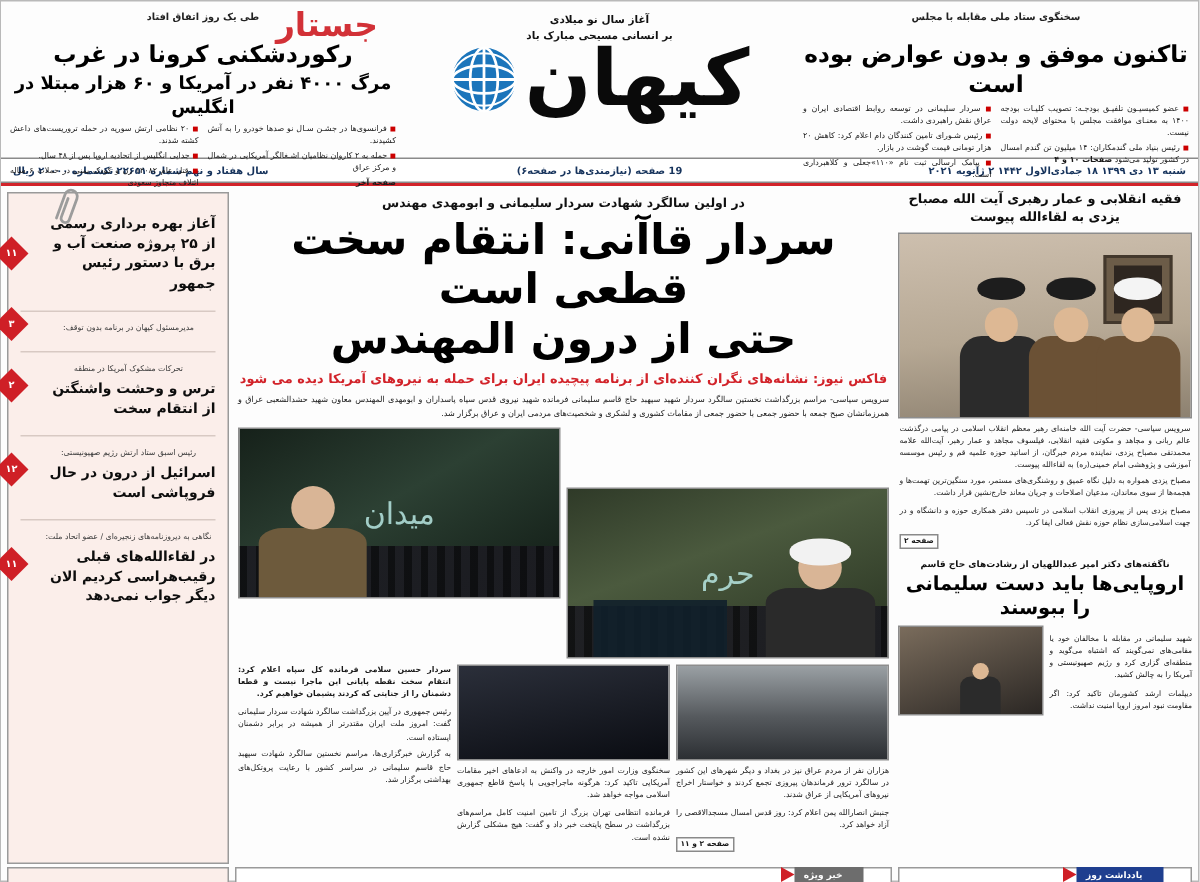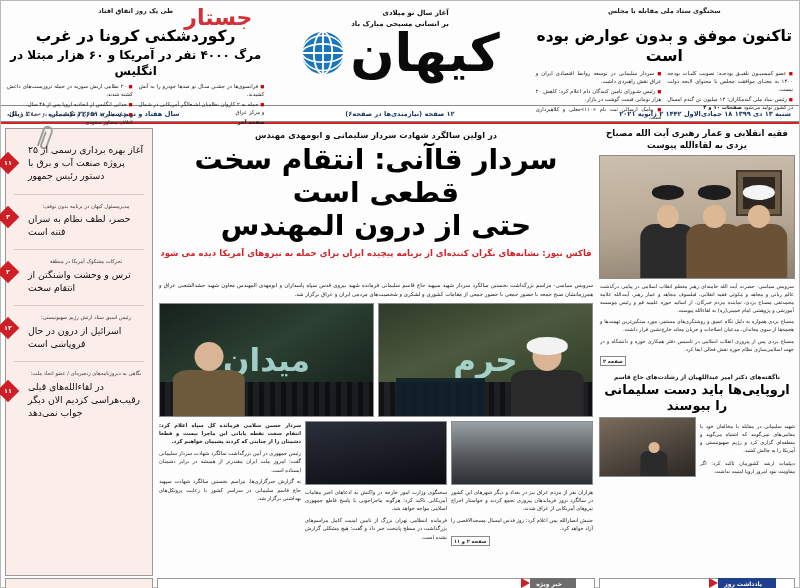--- a/index.html
+++ b/index.html
@@ -23,21 +23,21 @@
 
   .kicker{font-size:6.5px;color:#222;letter-spacing:0;margin:3px 0 11px;font-weight:600;}
   .mh-head{font-size:15.5px;font-weight:bold;line-height:1.32;color:#000;margin:0 0 2px;}
   .mh-head.small{font-size:12px;}
   .mh-bullets{display:flex;gap:6px;justify-content:space-between;margin-top:3px;}
   .mh-bul{flex:1;font-size:5.3px;line-height:1.5;color:#1a1a1a;text-align:justify;}
   .mh-bul p{margin:0 0 2px;}
   .mh-bul .sq{color:#c00;font-size:5px;}
   .pagehint{font-weight:bold;}
 
-  .logo-sub{font-size:7px;font-weight:bold;color:#111;line-height:1.5;margin:4px 0 0;}
+  .logo-sub{font-size:7px;font-weight:bold;color:#111;line-height:1.5;margin:4px 0 0;text-align:center;}
   .logo-row{display:flex;align-items:center;justify-content:center;gap:4px;margin-top:-2px;}
   .logo-word{font-size:52px;font-weight:bold;color:#0a0a0a;line-height:1;letter-spacing:-1px;}
   .globe{width:46px;height:46px;flex:0 0 46px;}
 
   .watermark-jostar{
     position:absolute;top:0px;right:-8px;width:120px;height:32px;
     display:flex;align-items:center;justify-content:center;
     color:#cf2027;font-size:22px;font-weight:bold;opacity:.92;
     letter-spacing:2px;
   }
@@ -54,38 +54,38 @@
   
   .content{display:flex;height:452px;padding:4px 4px 0;box-sizing:border-box;gap:4px;}
 
   
   .sidebar{width:148px;flex:0 0 148px;box-sizing:border-box;
            border:1px solid #9a9a9a;background:#fbeeea;position:relative;padding:14px 8px 6px;}
   .clip{position:absolute;top:-6px;left:22px;width:34px;height:28px;transform:rotate(20deg);}
   .side-item{position:relative;padding:0 0 0 14px;margin-bottom:11px;border-bottom:0;}
   .side-item + .side-item{border-top:1px solid #d8c9c3;padding-top:8px;}
   .side-kicker{font-size:5.2px;color:#3a3a3a;line-height:1.45;text-align:center;margin-bottom:2px;}
-  .side-head{font-size:9.3px;font-weight:normal;color:#0d0d0d;line-height:1.42;text-align:left;}
+  .side-head{font-size:9.3px;font-weight:bold;color:#0d0d0d;line-height:1.42;text-align:right;}
   .badge{position:absolute;left:-14px;top:50%;margin-top:-8px;width:16px;height:16px;
          background:#cf1f26;transform:rotate(45deg);display:flex;align-items:center;justify-content:center;}
   .badge span{transform:rotate(-45deg);color:#fff;font-size:6.5px;font-weight:bold;}
 
   
   .center{flex:1;display:flex;flex-direction:column;min-width:0;}
   .overline{font-size:8.3px;font-weight:bold;text-align:center;color:#111;margin:2px 0 3px;}
   .main-head{font-size:28px;font-weight:bold;text-align:center;line-height:1.18;color:#000;margin:0;}
   .main-head .l2{display:block;}
-  .red-sub{font-size:8.6px;font-weight:bold;color:#d2232a;text-align:center;margin:5px 2px 22px;line-height:1.4;}
+  .red-sub{font-size:8.6px;font-weight:bold;color:#d2232a;text-align:center;margin:5px 2px 4px;line-height:1.4;}
   .lead{font-size:5.4px;line-height:1.62;text-align:justify;color:#181818;margin:0 2px 4px;}
   .photos{display:flex;gap:4px;margin:0 2px;}
   .photo{flex:1;height:112px;border:1px solid #8d8d8d;position:relative;overflow:hidden;}
-  .photo.p1{background:linear-gradient(160deg,#2f3a28 0%,#4b5a3e 40%,#26301f 100%);}
+  .photo.p1{background:linear-gradient(160deg,#2f3a28 0%,#4b5a3e 40%,#26301f 100%);margin-top:40px;}
   .photo.p2{background:linear-gradient(150deg,#16211a 0%,#2c4033 45%,#101a14 100%);}
   .ph-cal{position:absolute;inset:0;display:flex;align-items:center;justify-content:center;
-          color:#b8e7e2;font-size:31px;font-weight:bold;opacity:.85;border-radius:13px;}
+          color:#b8e7e2;font-size:20px;font-weight:normal;opacity:.85;border-radius:13px;}
   .ph-figure{position:absolute;bottom:0;width:34%;height:66%;}
   .ph-figure.right{right:4%;}
   .ph-figure.left{left:6%;}
   .fig-head{position:absolute;left:50%;top:0;transform:translateX(-50%);
             width:40%;padding-top:40%;border-radius:50%;background:#d9b596;}
   .fig-turban{position:absolute;left:50%;top:-6%;transform:translateX(-50%);
             width:56%;padding-top:24%;border-radius:48%;background:#f2f2f2;}
   .fig-body{position:absolute;left:50%;bottom:0;transform:translateX(-50%);
             width:100%;height:62%;background:#2a2a2a;border-radius:22% 22% 0 0;}
   .fig-body.tan{background:#6d5a3c;}
@@ -204,21 +204,21 @@
           <p><span class="sq">◼</span> <span>۲۰ نظامی ارتش سوریه در حمله تروریست‌های داعش کشته شدند.</span></p>
           <p><span class="sq">◼</span> <span>جدایی انگلیس از اتحادیه اروپا پس از ۴۸ سال.</span></p>
           <p><span class="sq">◼</span> <span>قتل عام ۱۲۰۸۲ زن و کودک یمنی در حملات ۶ ساله ائتلاف متجاوز سعودی</span></p>
         </div>
       </div>
     </div>
   </div>
 
   <div class="datebar">
     <div class="db-right">شنبه ۱۳ دی ۱۳۹۹   ۱۸ جمادی‌الاول ۱۴۴۲   ۲ ژانویه ۲۰۲۱</div>
-    <div class="db-center">۱۲ صفحه (نیازمندی‌ها در صفحه۶)</div>
+    <div class="db-center">19 صفحه (نیازمندی‌ها در صفحه۶)</div>
     <div class="db-left">سال هفتاد و نهم   شماره ۲۲۶۵۱   تکشماره ۲۰۰۰۰ ریال</div>
   </div>
   <div class="redrule"></div>
 
   <div class="content">
 
     <div class="leftcol">
       <div class="lc-head">فقیه انقلابی و عمار رهبری آیت الله مصباح یزدی به لقاءالله پیوست</div>
 
       <div class="lc-photo">
@@ -326,21 +326,20 @@
             <span>۱۱</span>
           </div>
         <div class="side-head">آغاز بهره برداری رسمی از ۲۵ پروژه صنعت آب و برق با دستور رئیس جمهور</div>
       </div>
 
       <div class="side-item">
         <div class="badge">
             <span>۳</span>
           </div>
         <div class="side-kicker">مدیرمسئول کیهان در برنامه بدون توقف:</div>
-        <div class="side-head">حصر، لطف نظام به سران فتنه است</div>
       </div>
 
       <div class="side-item">
         <div class="badge">
             <span>۲</span>
           </div>
         <div class="side-kicker">تحرکات مشکوک آمریکا در منطقه</div>
         <div class="side-head">ترس و وحشت واشنگتن از انتقام سخت</div>
       </div>
 

